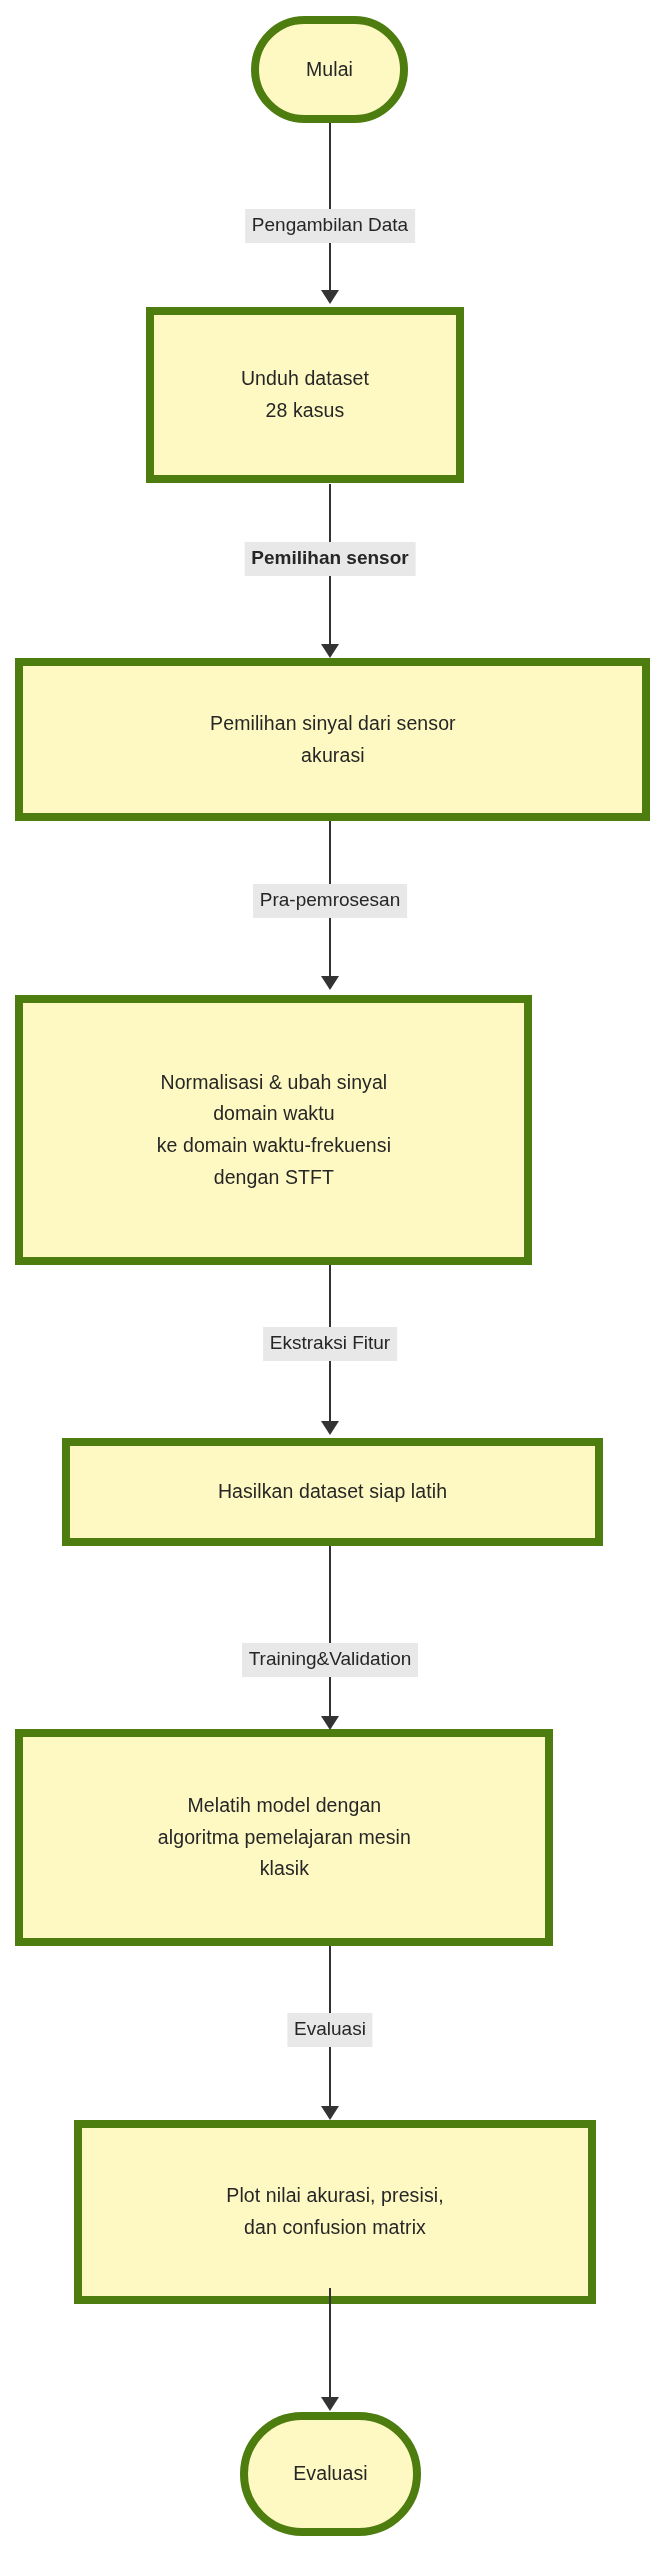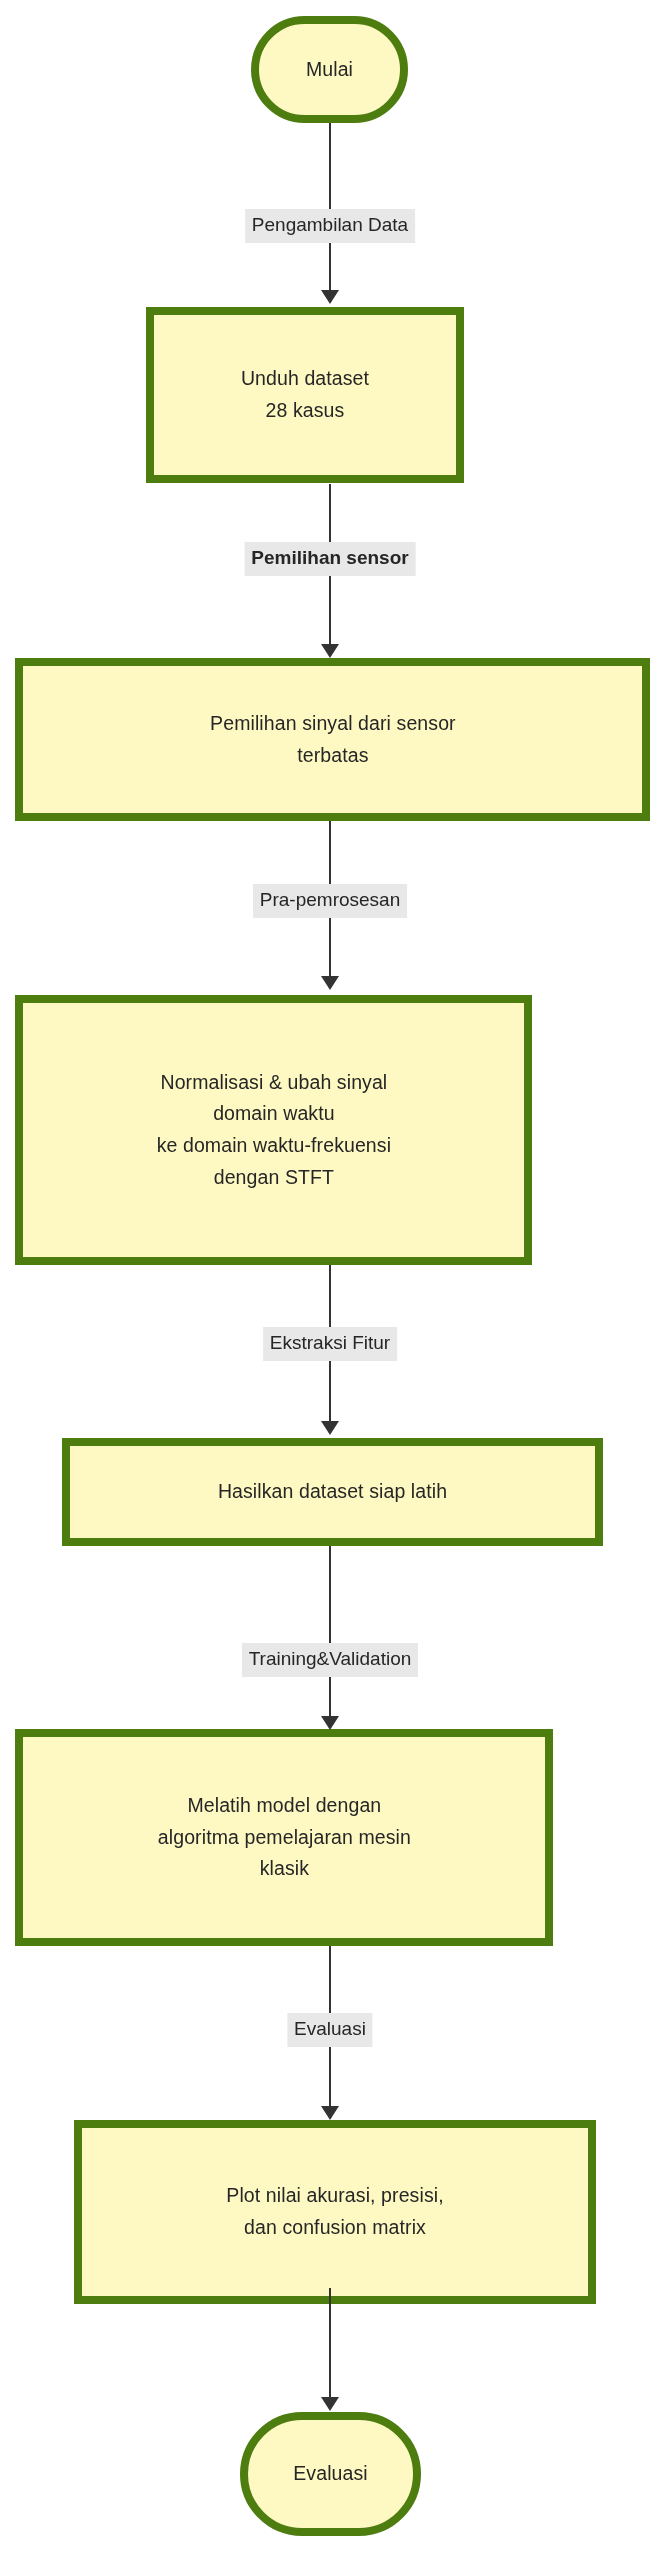--- a/index.html
+++ b/index.html
@@ -92,21 +92,21 @@
     <span class="node-text">Unduh dataset
 28 kasus</span>
   </div>
 
   <div class="connector" style="left:329px; top:484px; height:164px;"></div>
   <div class="arrowhead" style="left:321px; top:644px;"></div>
   <div class="edge-label" style="left:330px; top:542px;font-weight:bold;"><span>Pemilihan sensor</span></div>
 
   <div class="node" style="left:15.4px; top:658px; width:635px; height:163px;">
     <span class="node-text">Pemilihan sinyal dari sensor
-terbatas</span>
+akurasi</span>
   </div>
 
   <div class="connector" style="left:329px; top:821px; height:158px;"></div>
   <div class="arrowhead" style="left:321px; top:976px;"></div>
   <div class="edge-label" style="left:330px; top:884px;"><span>Pra-pemrosesan</span></div>
 
   <div class="node" style="left:15.4px; top:995px; width:517px; height:270px;">
     <span class="node-text">Normalisasi &amp; ubah sinyal
 domain waktu
 ke domain waktu-frekuensi

